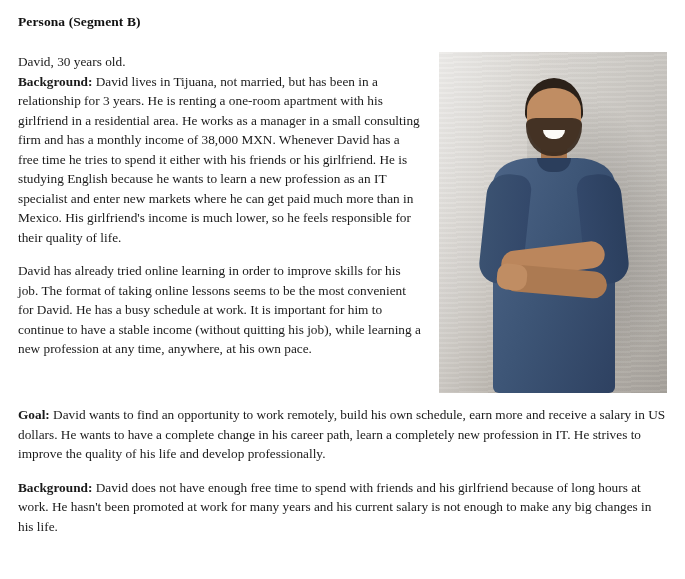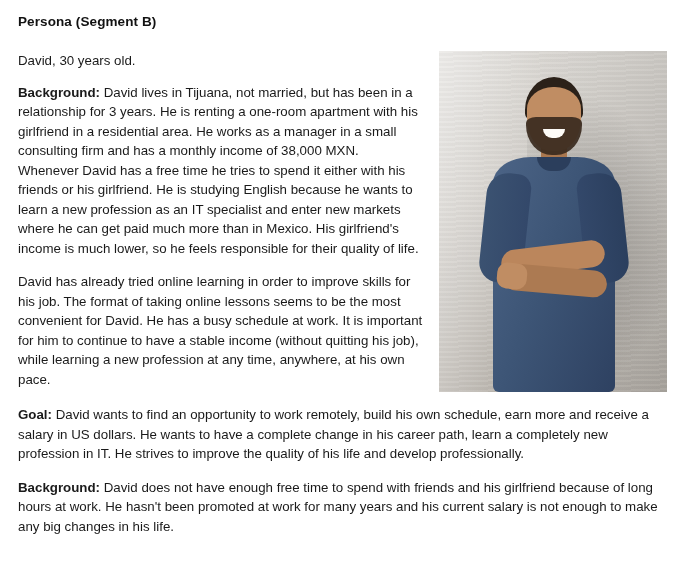--- a/index.html
+++ b/index.html
@@ -13,20 +13,21 @@
     font-family: "Liberation Sans", sans-serif;
     color: #1a1a1a;
     overflow: hidden;
   }
   .page {
     position: relative;
     width: 685px;
     height: 579px;
     box-sizing: border-box;
     padding: 14px 18px 0 18px;
+    font-family: Liberation Serif, serif;
   }
   .doc-title {
     font-size: 13.5px;
     font-weight: bold;
     color: #111111;
     margin: 0 0 22px 0;
     letter-spacing: 0.1px;
   }
   .photo {
     float: right;
@@ -152,21 +153,21 @@
   }
   .fig-hand {
     position: absolute;
     left: 44px; top: 186px;
     width: 30px; height: 26px;
     background: #c08d63;
     border-radius: 10px;
     transform: rotate(5deg);
   }
   p {
-    margin: 12px 0 14px 0;
+    margin: 0 0 14px 0;
     font-size: 13.3px;
     line-height: 19.5px;
     color: #1a1a1a;
     text-align: left;
   }
   p.tight { margin-bottom: 0; }
   b { font-weight: bold; }
   .clear { clear: both; }
   .lower { margin-top: 2px; }
 </style>

